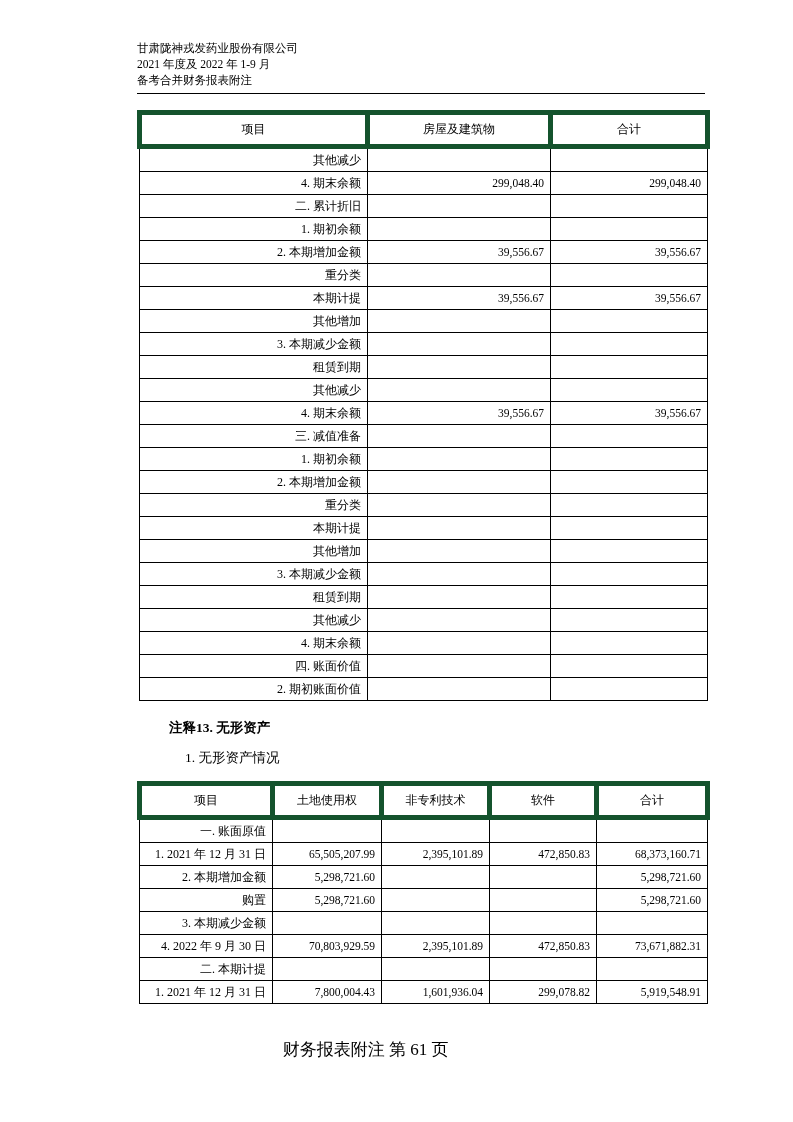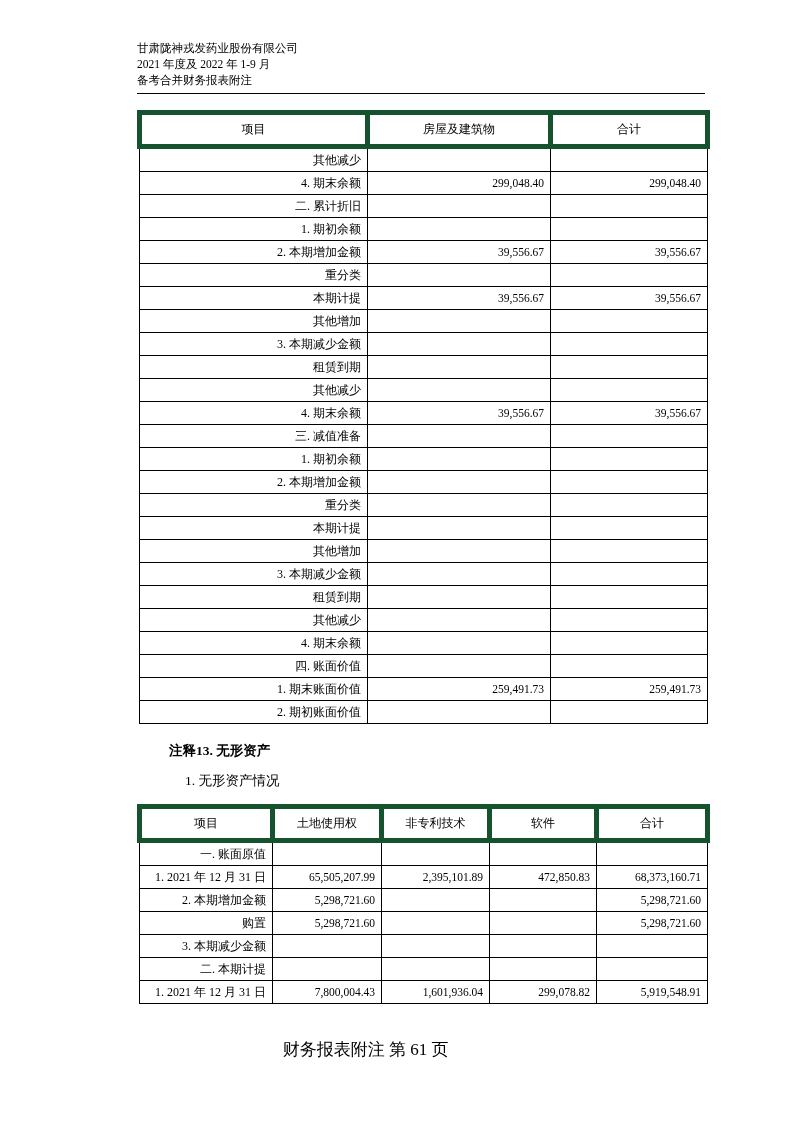--- a/index.html
+++ b/index.html
@@ -222,25 +222,20 @@
             <td class="label indent-0">4. 期末余额</td>
             <td class="num"></td>
             <td class="num"></td>
           </tr>
           <tr>
             <td class="label indent-0">四. 账面价值</td>
             <td class="num"></td>
             <td class="num"></td>
           </tr>
           <tr>
-            <td class="label indent-0">1. 期末账面价值</td>
-            <td class="num">259,491.73</td>
-            <td class="num">259,491.73</td>
-          </tr>
-          <tr>
             <td class="label indent-0">2. 期初账面价值</td>
             <td class="num"></td>
             <td class="num"></td>
           </tr>
         </tbody>
       </table>
 
     <div class="section-title">注释13. 无形资产</div>
     <div class="section-subtitle">1. 无形资产情况</div>
 
@@ -291,20 +286,27 @@
             <td class="num">5,298,721.60</td>
           </tr>
           <tr>
             <td class="label indent-0">3. 本期减少金额</td>
             <td class="num"></td>
             <td class="num"></td>
             <td class="num"></td>
             <td class="num"></td>
           </tr>
           <tr>
+            <td class="label indent-0">4. 2022 年 9 月 30 日</td>
+            <td class="num">70,803,929.59</td>
+            <td class="num">2,395,101.89</td>
+            <td class="num">472,850.83</td>
+            <td class="num">73,671,882.31</td>
+          </tr>
+          <tr>
             <td class="label indent-0">二. 本期计提</td>
             <td class="num"></td>
             <td class="num"></td>
             <td class="num"></td>
             <td class="num"></td>
           </tr>
           <tr>
             <td class="label indent-0">1. 2021 年 12 月 31 日</td>
             <td class="num">7,800,004.43</td>
             <td class="num">1,601,936.04</td>

